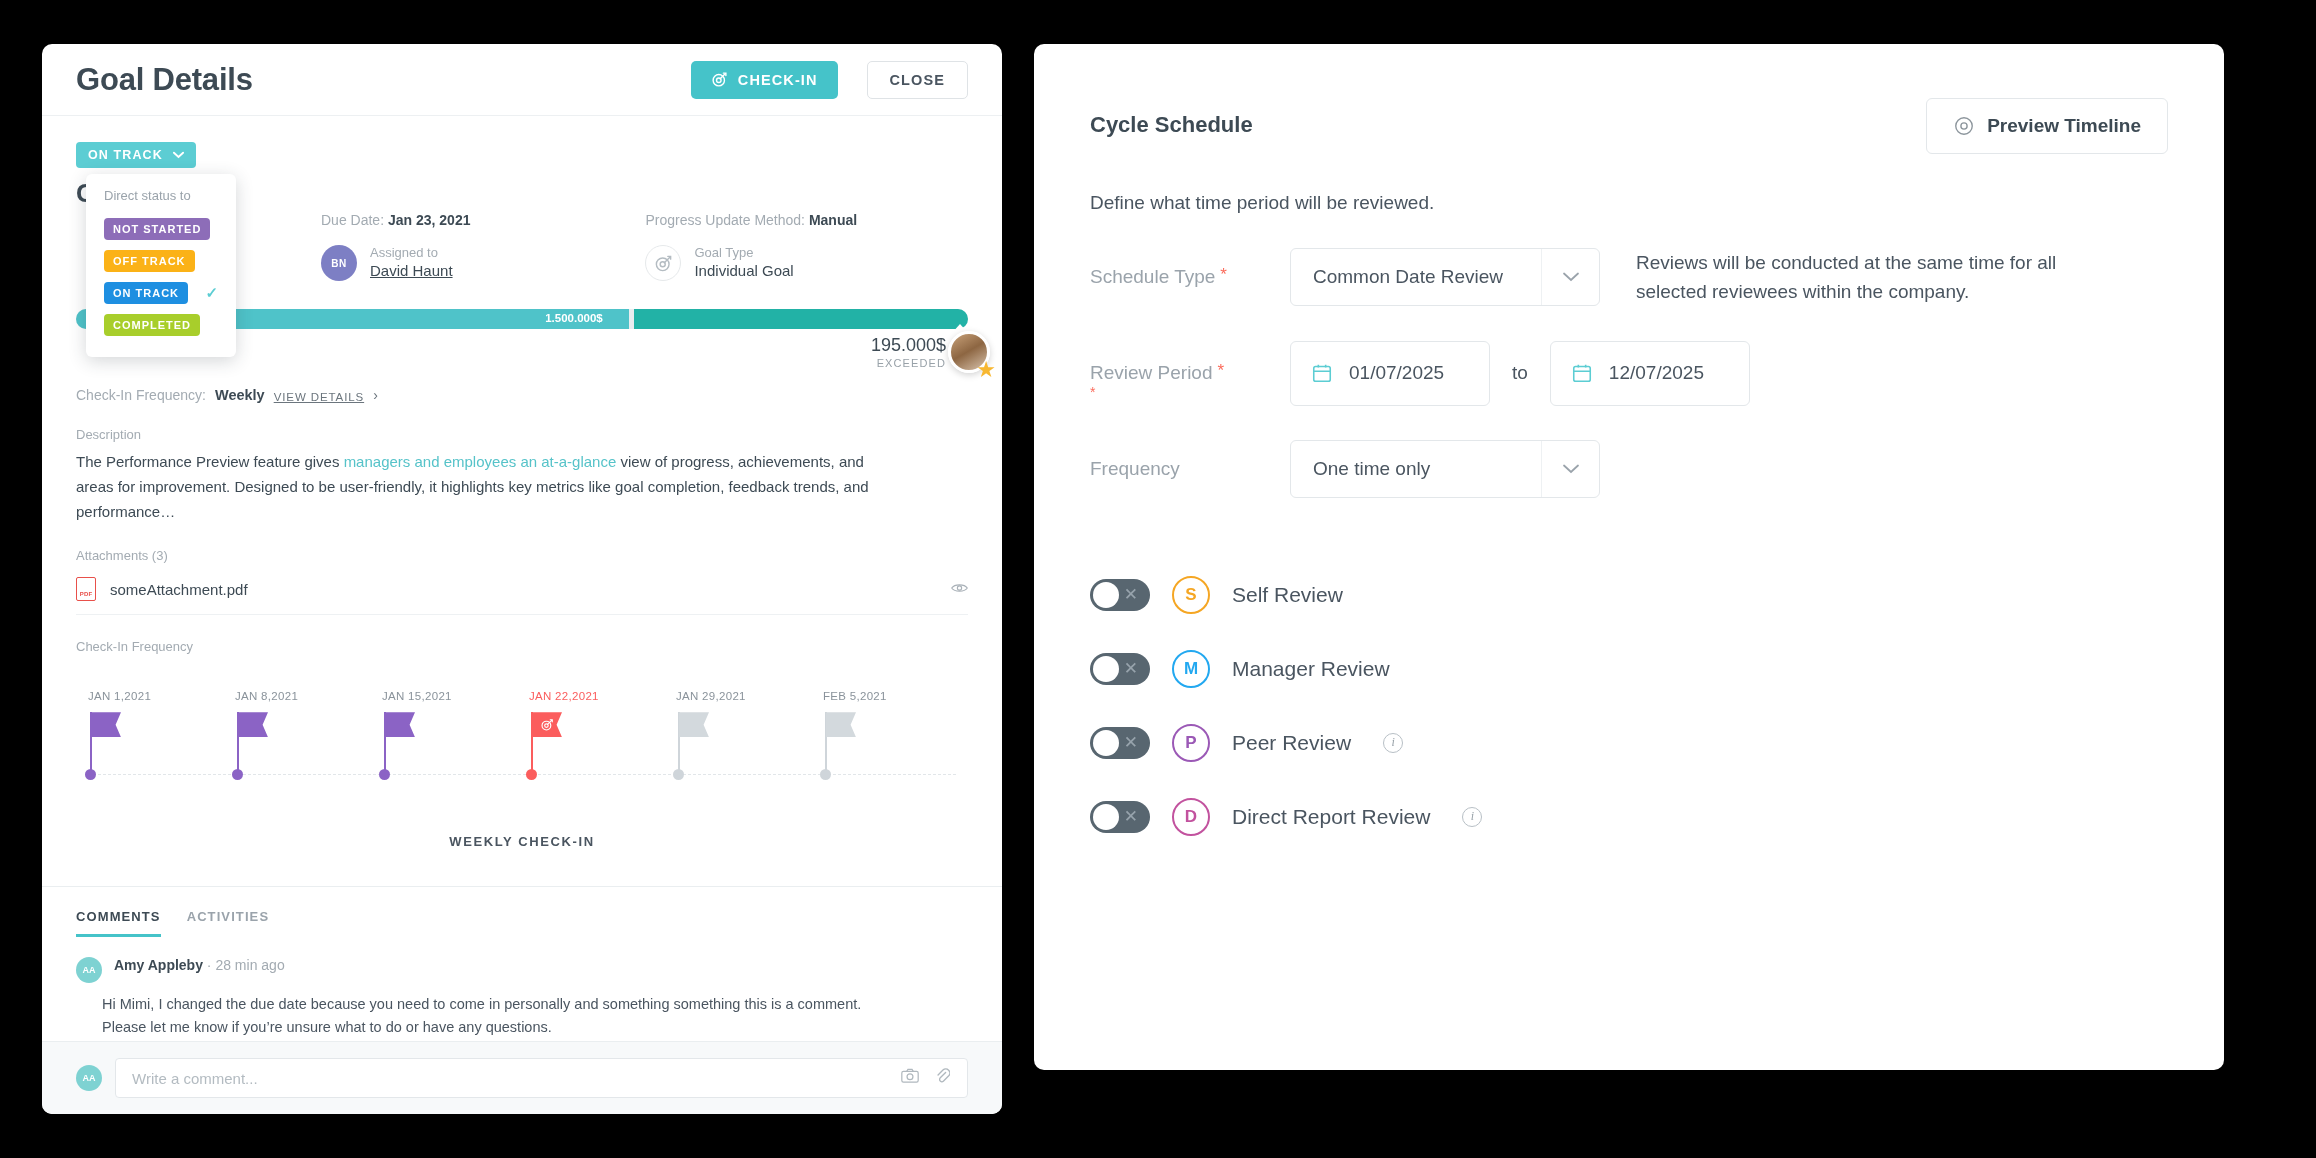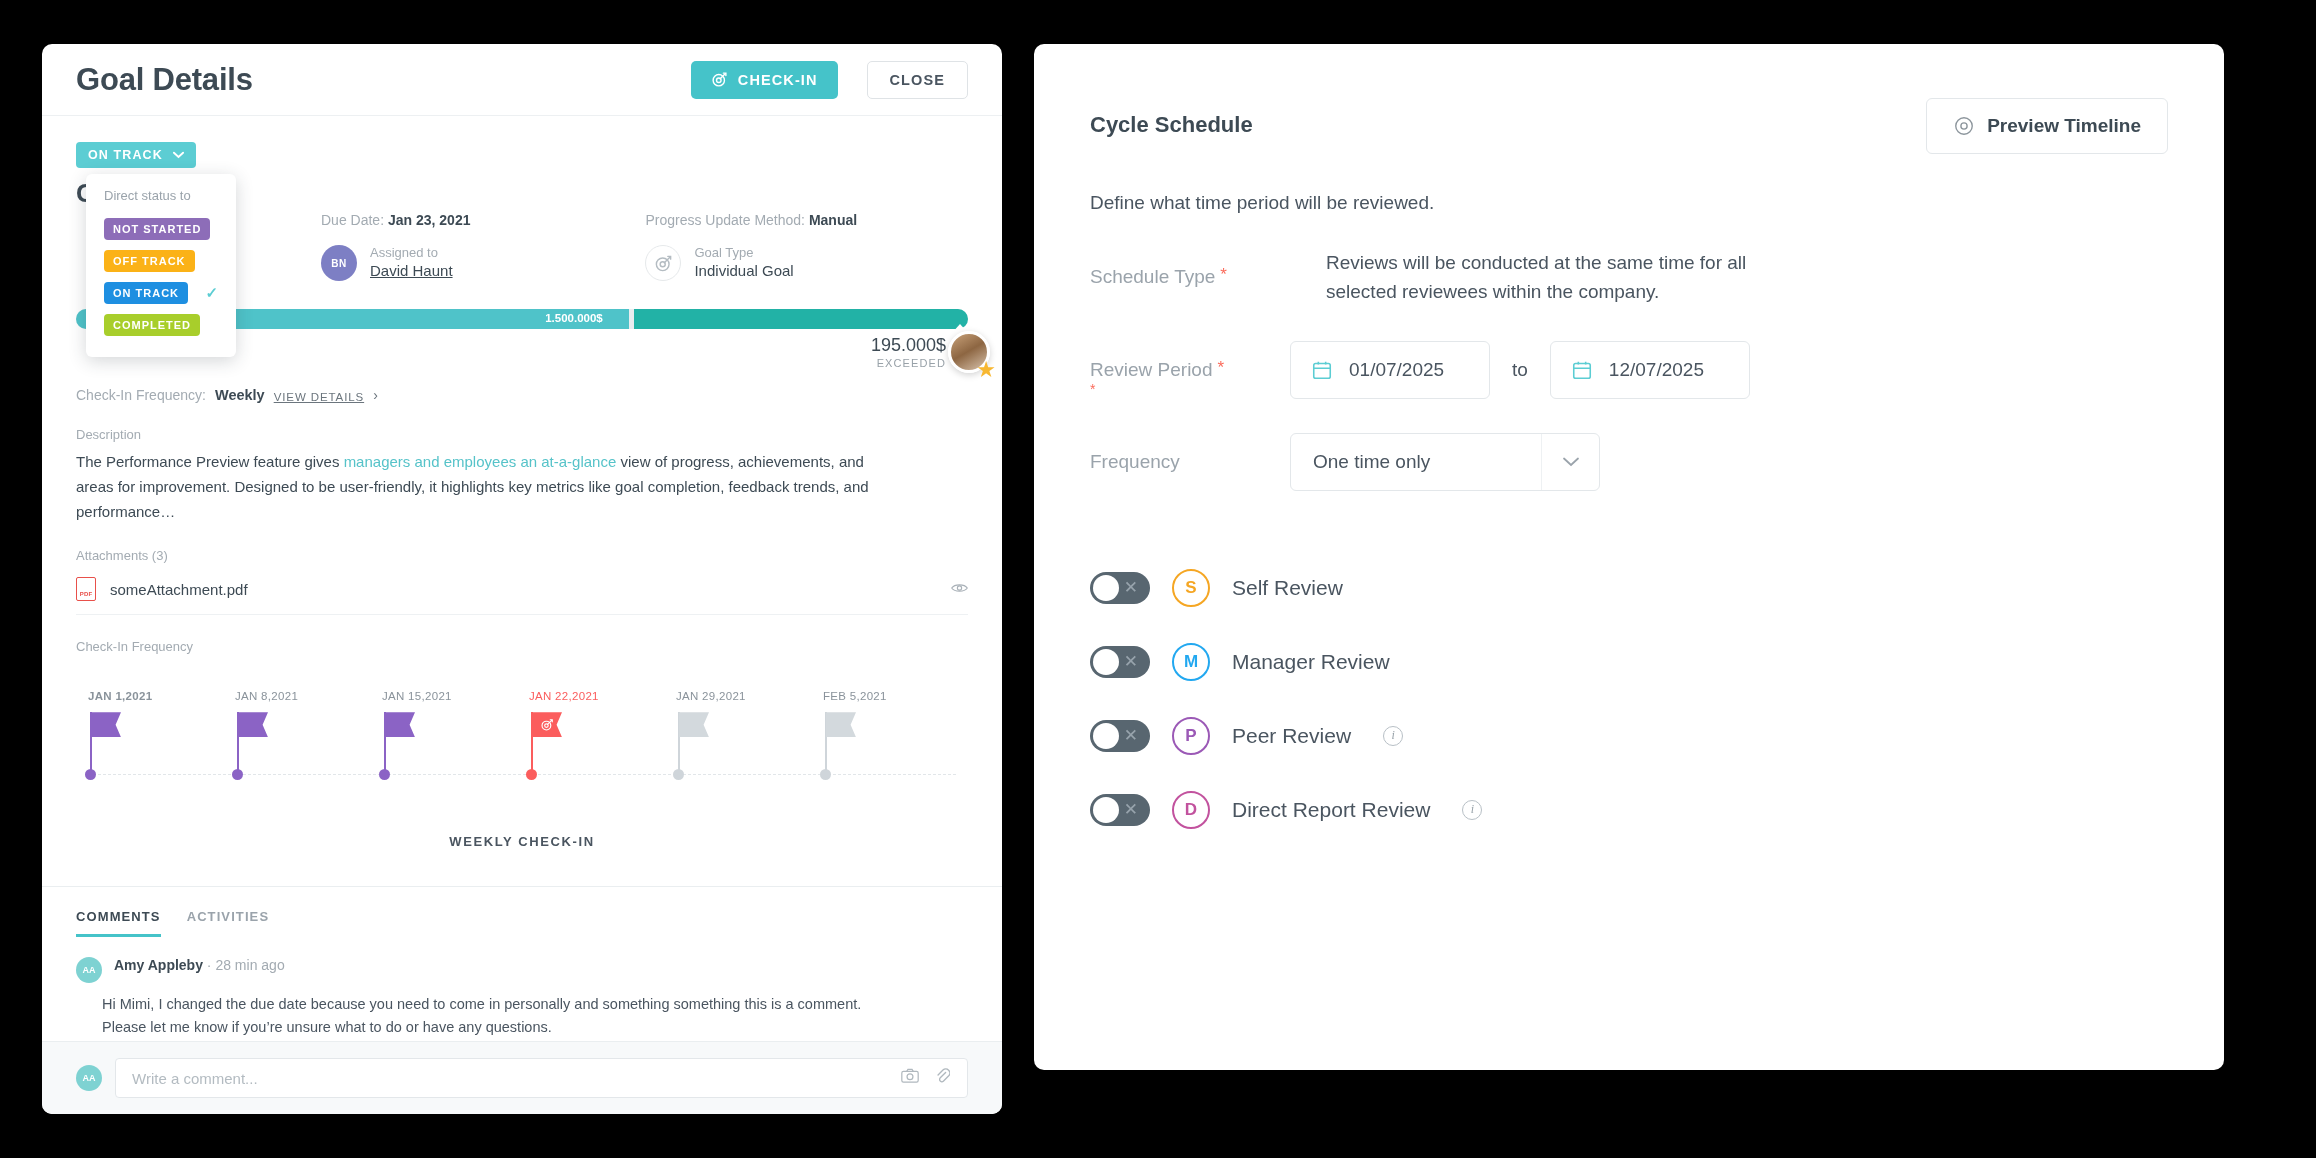--- a/index.html
+++ b/index.html
@@ -244,21 +244,21 @@
     display: flex; align-items: center; background: #fff;
     cursor: pointer;
   }
   .select-val { flex: 1; padding: 0 22px; font-size: 19px; color: #4a5560; }
   .select-caret {
     width: 58px; height: 100%; border-left: 1px solid #eef1f3;
     display: flex; align-items: center; justify-content: center; color: #9aa3ab;
   }
   .hint { margin-left: 36px; font-size: 19px; color: #4a5560; line-height: 1.55; max-width: 430px; }
   .date-box {
-    width: 200px; height: 58px;
+    width: 200px; height: 65px;
     border: 1px solid #e3e7ea; border-radius: 6px;
     display: flex; align-items: center; gap: 16px; padding: 0 20px;
     cursor: pointer;
   }
   .date-val { font-size: 19px; color: #4a5560; }
   .to-word { margin: 0 22px; font-size: 19px; color: #4a5560; }
 
   .toggles { margin-top: 78px; }
   .tg-row { display: flex; align-items: center; gap: 22px; margin-bottom: 36px; }
   .switch {
@@ -413,21 +413,21 @@
               <path d="M1 8 C5 2, 19 2, 23 8 C19 14, 5 14, 1 8 Z"></path>
               <circle cx="12" cy="8" r="3"></circle>
             </svg>
         </span>
       </div>
 
       <div class="sec-label">Check-In Frequency</div>
       <div class="timeline-wrap">
         <div class="tl-axis"></div>
 
-        <div class="tl-node" style="left:12px;font-weight:bold;">
+        <div class="tl-node" style="left:12px;">
           <div class="tl-date">JAN 1,2021</div>
           <div class="tl-pole"></div>
           <div class="tl-flag"></div>
           <div class="tl-dot"></div>
         </div>
 
         <div class="tl-node" style="left:159px;">
           <div class="tl-date">JAN 8,2021</div>
           <div class="tl-pole"></div>
           <div class="tl-flag"></div>
@@ -522,20 +522,28 @@
       </button>
     </div>
 
     <div class="cy-sub">Define what time period will be reviewed.</div>
 
     <div class="form-row">
       <div class="form-label">
         <span>Schedule Type</span>
         <span class="req">*</span>
       </div>
+      <div class="select-box">
+        <span class="select-val">Common Date Review</span>
+        <span class="select-caret">
+          <svg width="18" height="12" viewBox="0 0 18 12" fill="none" stroke="#9aa3ab" stroke-width="1.8">
+              <path d="M2 2.5 L9 9 L16 2.5" stroke-linecap="round"></path>
+            </svg>
+        </span>
+      </div>
       <div class="hint">Reviews will be conducted at the same time for all selected reviewees within the company.</div>
     </div>
 
     <div class="form-row">
       <div class="form-label">
         <span>Review Period</span>
         <span class="req">*</span>
         <span class="req-sub">*</span>
       </div>
       <div class="date-box">

